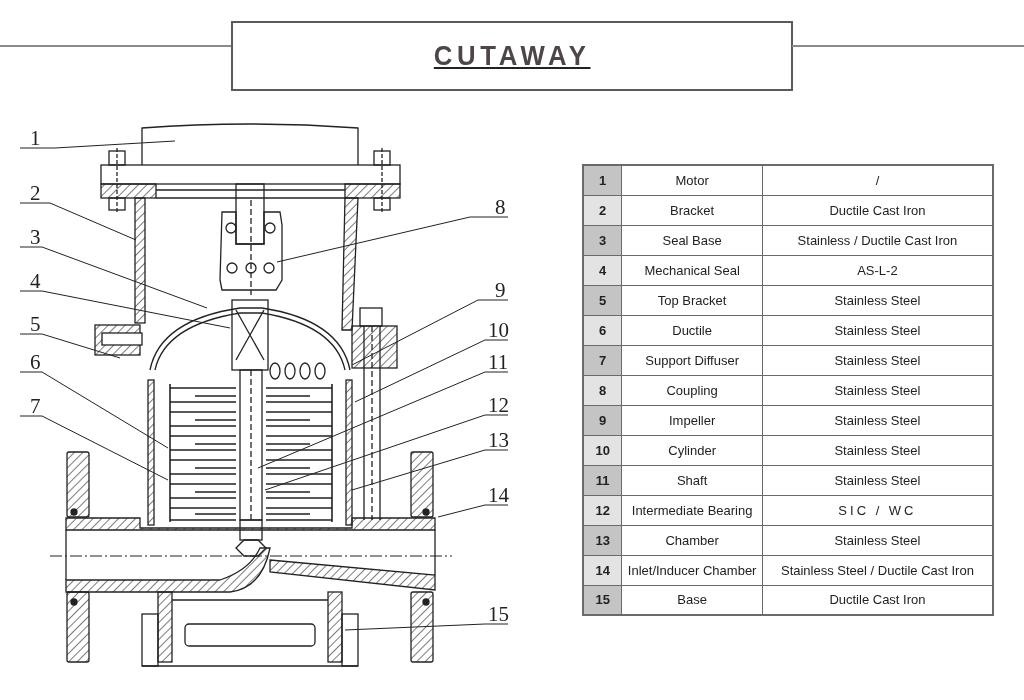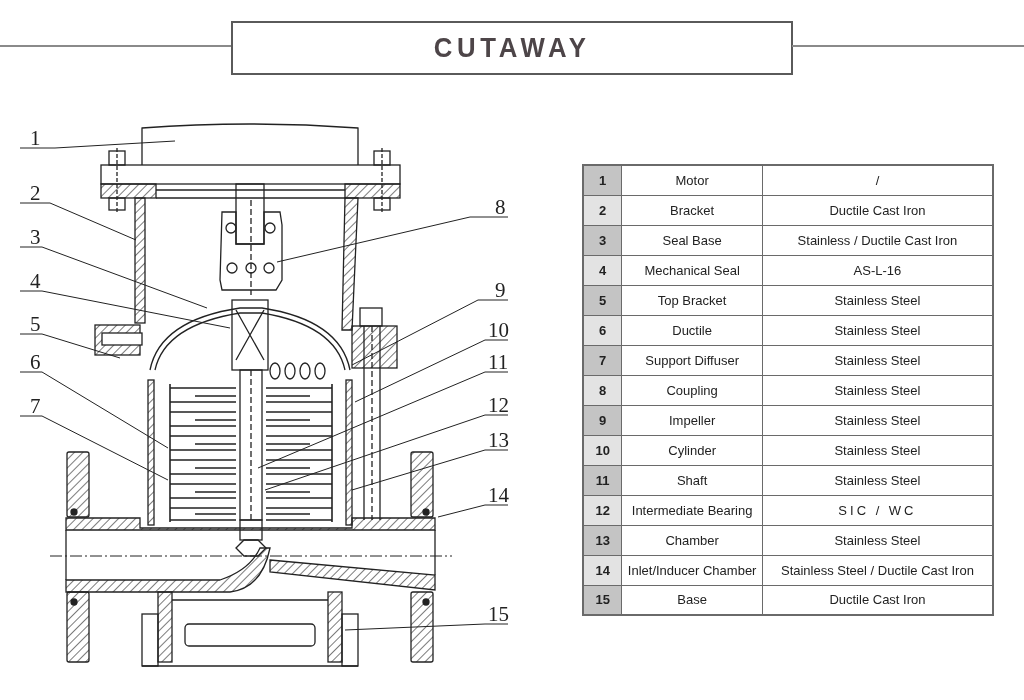--- a/index.html
+++ b/index.html
@@ -3,23 +3,23 @@
 <meta charset="utf-8">
 <style>
   * { box-sizing: border-box; margin: 0; padding: 0; }
   html, body { width: 1024px; height: 700px; background: #ffffff; overflow: hidden; }
   body { position: relative; font-family: "Liberation Sans", sans-serif; color: #222; }
 
   .title-rule { position: absolute; top: 45px; height: 2px; background: #8a8a8a; }
   .title-rule.left { left: 0; width: 231px; }
   .title-rule.right { left: 792px; width: 232px; }
   .title-box {
-    position: absolute; left: 231px; top: 21px; width: 562px; height: 54px;
+    position: absolute; left: 231px; top: 21px; width: 562px; height: 70px;
     border: 2px solid #5a5a5a; background: #fff;
-    display: flex; align-items: center; justify-content: center;
+    display: flex; align-items: center; justify-content: center; text-decoration: underline;
   }
   .title-text {
     font-family: "Liberation Sans", sans-serif; font-weight: bold;
     font-size: 28px; letter-spacing: 5px; color: #4d4548;
     transform: scaleX(0.92);
   }
 
   .drawing { position: absolute; left: 0; top: 90px; width: 560px; height: 600px; }
   .drawing svg { width: 560px; height: 600px; display: block; }
   .callout-num { font-family: "Liberation Serif", serif; font-size: 21px; fill: #222; }
@@ -209,21 +209,21 @@
         <td class="material">Ductile Cast Iron</td>
       </tr>
       <tr class="odd">
         <td class="num">3</td>
         <td class="name">Seal Base</td>
         <td class="material">Stainless / Ductile Cast Iron</td>
       </tr>
       <tr class="even">
         <td class="num">4</td>
         <td class="name">Mechanical Seal</td>
-        <td class="material">AS-L-16</td>
+        <td class="material">AS-L-2</td>
       </tr>
       <tr class="odd">
         <td class="num">5</td>
         <td class="name">Top Bracket</td>
         <td class="material">Stainless Steel</td>
       </tr>
       <tr class="even">
         <td class="num">6</td>
         <td class="name">Ductile</td>
         <td class="material">Stainless Steel</td>

